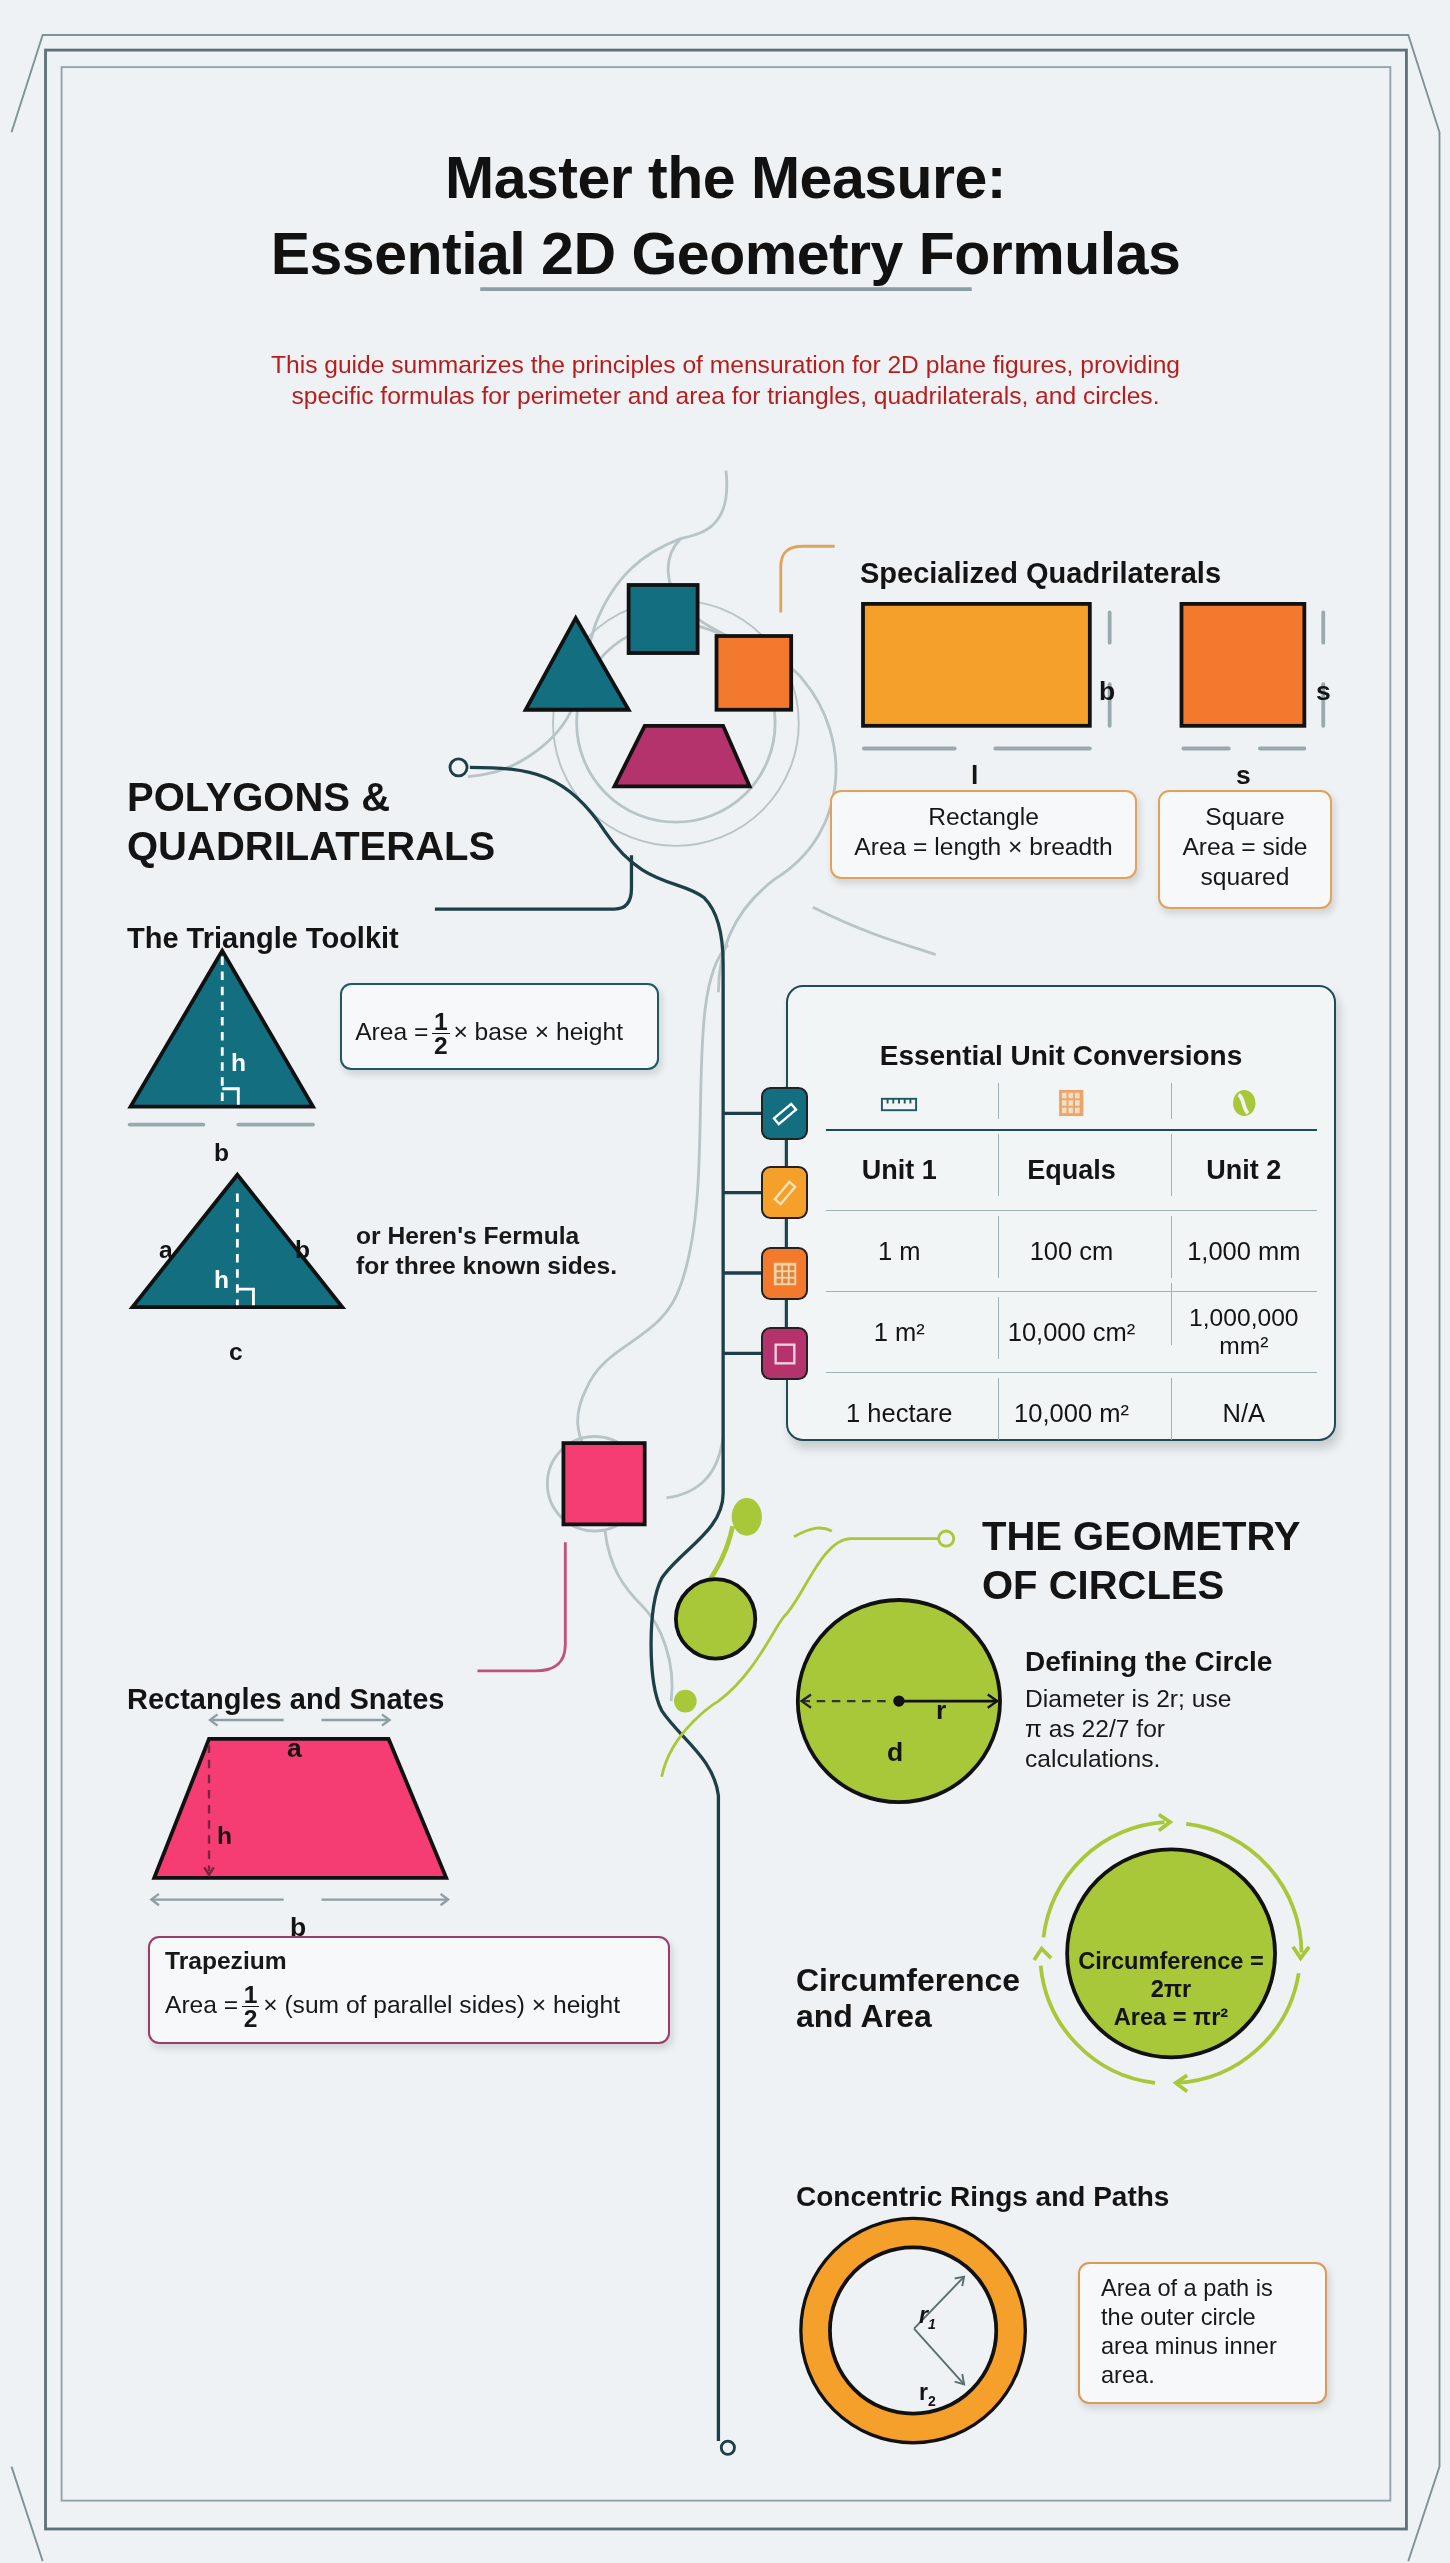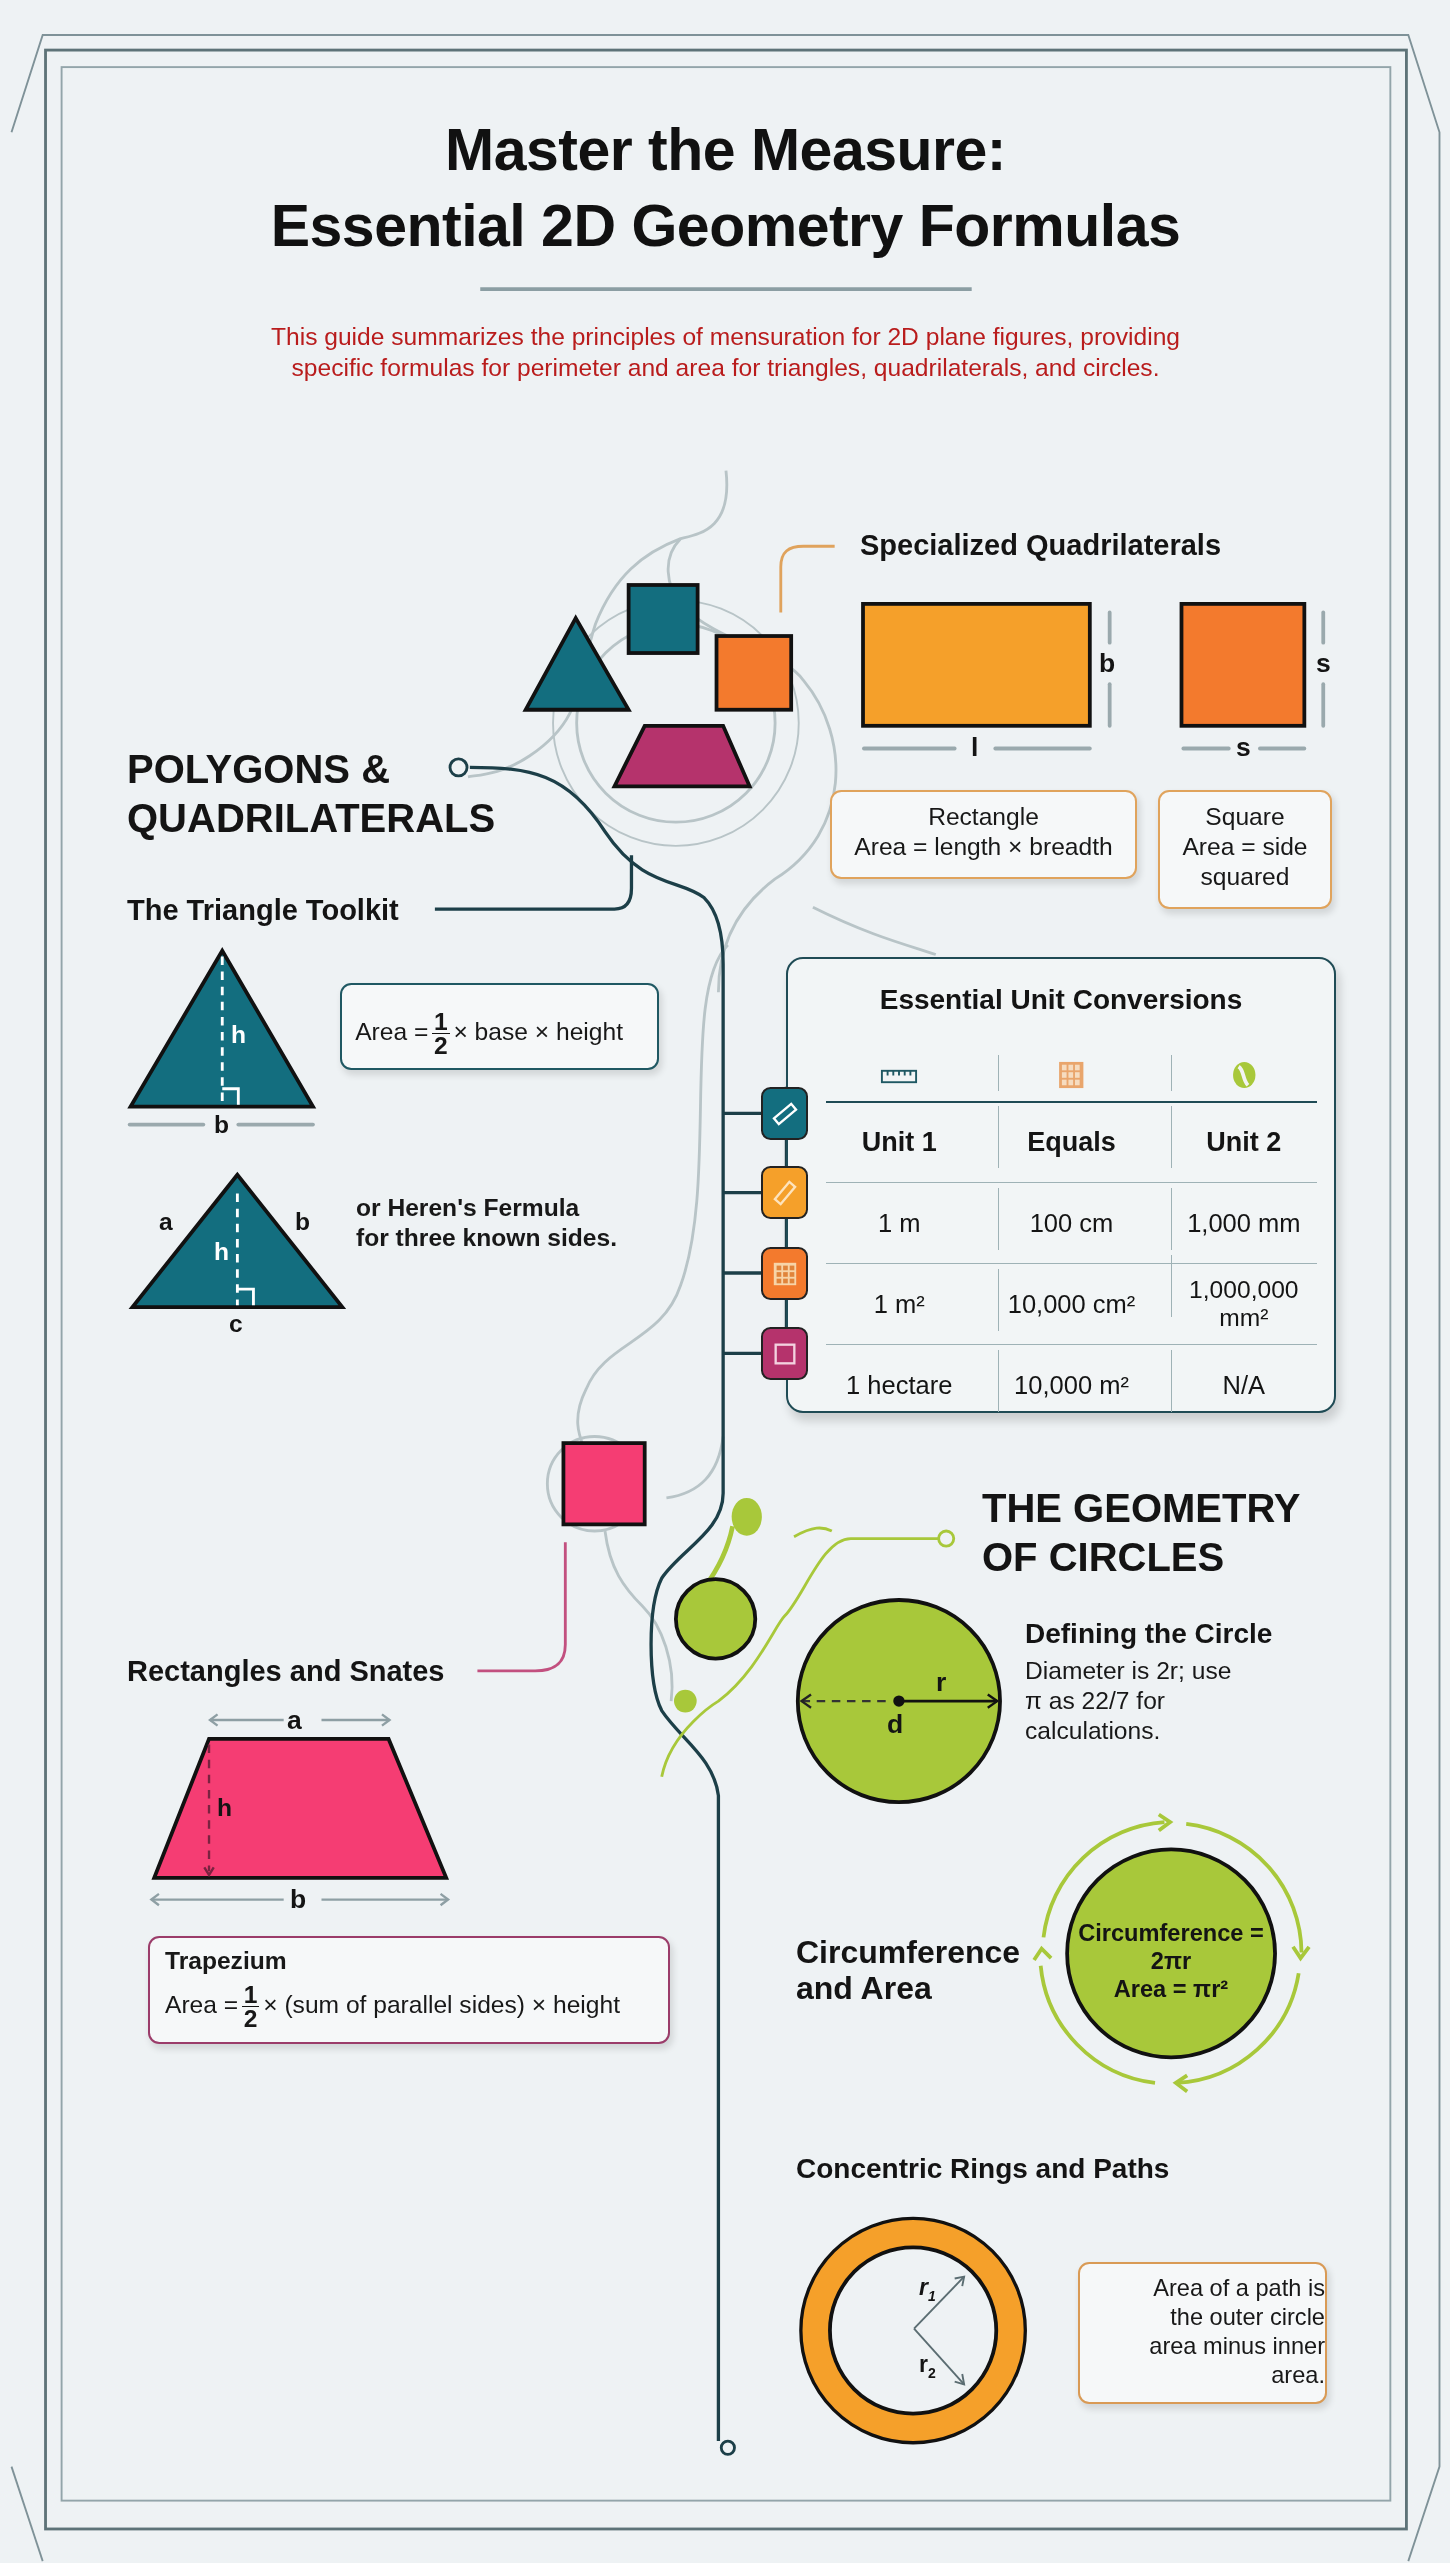--- a/index.html
+++ b/index.html
@@ -4,42 +4,41 @@
 <style>
   * { box-sizing: border-box; margin: 0; padding: 0; }
   html, body { width: 1451px; height: 2563px; }
   body {
     background: #eef2f4;
     font-family: "Liberation Sans", "DejaVu Sans", sans-serif;
     color: #141414;
     position: relative;
     overflow: hidden;
   }
-  .abs { position: absolute; }
+  .abs { position: absolute; margin-top: 28px; }
   svg.layer { position: absolute; left: 0; top: 0; }
 
   .title {
     left: 0; width: 1451px; top: 112px;
     text-align: center; font-weight: 700; font-size: 59px; line-height: 76px;
     letter-spacing: -0.5px; color: #111;
   }
   .subtitle {
     left: 246px; width: 959px; top: 321px;
     text-align: center; font-size: 24.6px; line-height: 31px; color: #b91c1c;
   }
   .h-section { font-weight: 700; font-size: 40px; line-height: 49px; color: #141414; }
   .h-sub { font-weight: 700; font-size: 29px; line-height: 36px; color: #141414; }
   .txt { font-size: 24.6px; line-height: 30px; color: #181818; }
   .lbl { font-weight: 700; font-size: 23px; color: #141414; }
   .lbl-w { font-weight: 700; font-size: 23px; color: #ffffff; }
 
   .callout {
     position: absolute; border-radius: 11.3px; background: #f6f8f9;
     box-shadow: 2.8px 4.7px 7.6px rgba(0,0,0,0.12);
-    text-align: right;
   }
   .callout.orange { border: 2.8px solid #e0a35c; }
   .callout.teal { border: 2.8px solid #1f5863; }
   .callout.plum { border: 2.8px solid #9b3c6a; }
   .callout.orange2 { border: 2.8px solid #d99a55; }
 
   .frac { display: inline-flex; flex-direction: column; align-items: center; vertical-align: middle; line-height: 23px; font-weight: 700; margin: 0 3.8px; }
   .frac .n { border-bottom: 1.9px solid #141414; padding: 0 1.9px; }
 
   .table-card {

